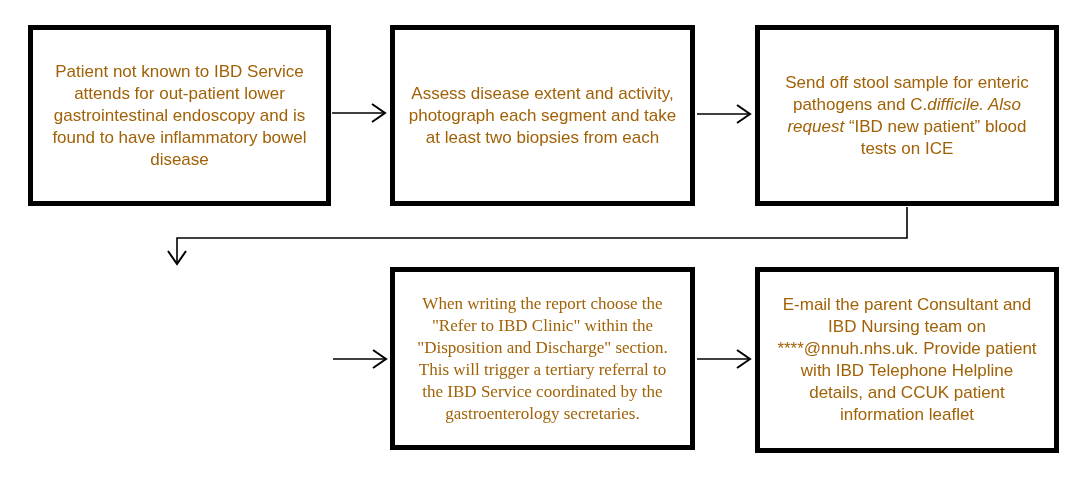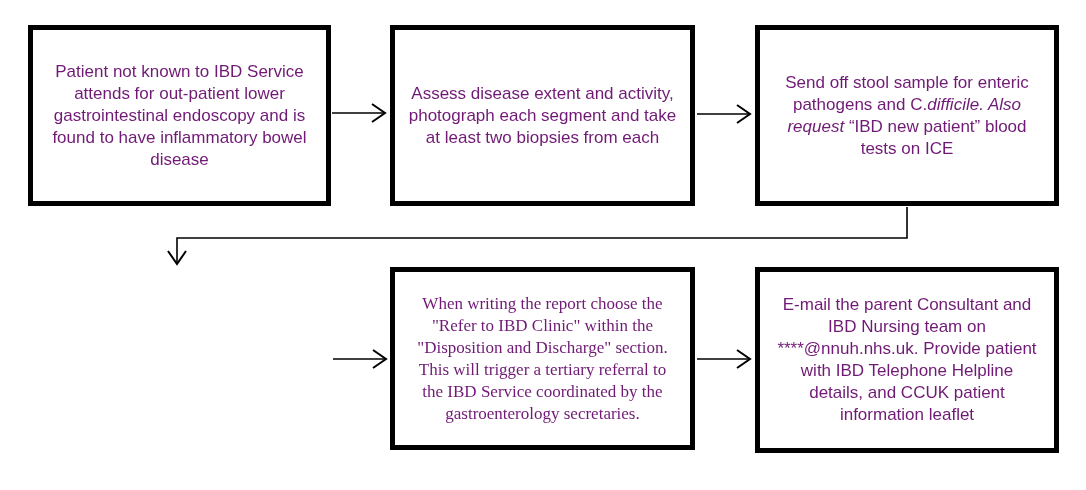--- a/index.html
+++ b/index.html
@@ -6,21 +6,21 @@
     margin: 0;
     padding: 0;
     background: #ffffff;
   }
   .canvas {
     position: relative;
     width: 1086px;
     height: 490px;
     background: #ffffff;
     font-family: "Liberation Sans", sans-serif;
-    color: #701a75;
+    color: #a16207;
     overflow: hidden;
   }
   .connectors {
     position: absolute;
     left: 0;
     top: 0;
     width: 1086px;
     height: 490px;
     pointer-events: none;
   }

